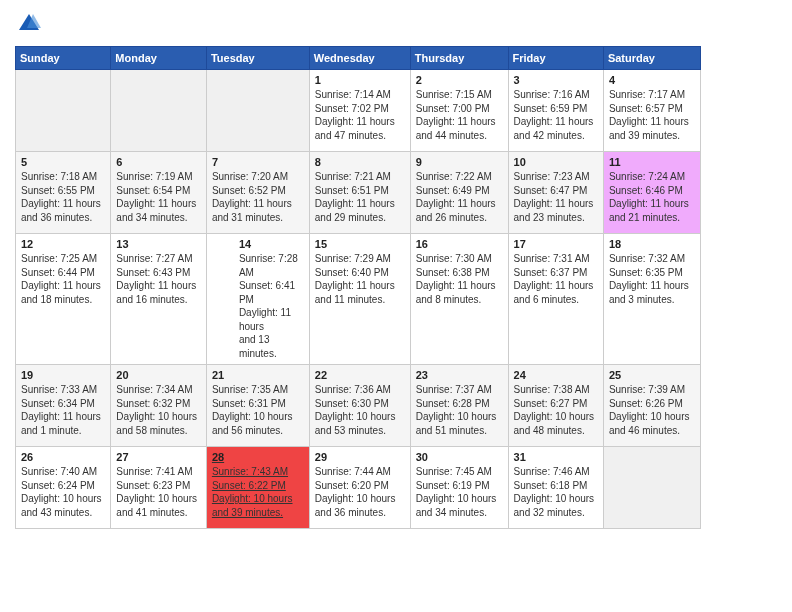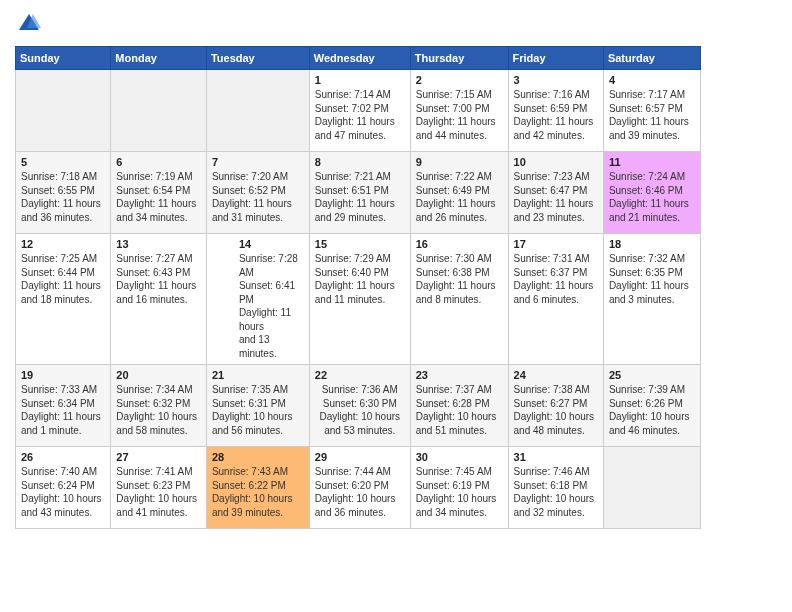--- a/index.html
+++ b/index.html
@@ -289,21 +289,21 @@
           </td>
           <td style="background-color: rgb(245, 245, 245);">
             <span class="day-number">21</span>
             <div class="day-info" style="white-space: pre-line;">Sunrise: 7:35 AM
 Sunset: 6:31 PM
 Daylight: 10 hours
 and 56 minutes.</div>
           </td>
           <td style="background-color: rgb(245, 245, 245); margin-left: 28px;">
             <span class="day-number">22</span>
-            <div class="day-info" style="white-space: pre-line; text-align: center;">Sunrise: 7:36 AM
+            <div class="day-info" style="white-space: pre-line;">Sunrise: 7:36 AM
 Sunset: 6:30 PM
 Daylight: 10 hours
 and 53 minutes.</div>
           </td>
           <td style="background-color: rgb(245, 245, 245);">
             <span class="day-number">23</span>
             <div class="day-info" style="white-space: pre-line;">Sunrise: 7:37 AM
 Sunset: 6:28 PM
 Daylight: 10 hours
 and 51 minutes.</div>
@@ -331,21 +331,21 @@
 Daylight: 10 hours
 and 43 minutes.</div>
           </td>
           <td style="background-color: rgb(255, 255, 255);">
             <span class="day-number">27</span>
             <div class="day-info" style="white-space: pre-line;">Sunrise: 7:41 AM
 Sunset: 6:23 PM
 Daylight: 10 hours
 and 41 minutes.</div>
           </td>
-          <td style="background-color: #fdba74;">
+          <td style="background-color: #ef4444; text-decoration: underline;">
             <span class="day-number">28</span>
             <div class="day-info" style="white-space: pre-line;">Sunrise: 7:43 AM
 Sunset: 6:22 PM
 Daylight: 10 hours
 and 39 minutes.</div>
           </td>
           <td style="background-color: rgb(255, 255, 255);">
             <span class="day-number">29</span>
             <div class="day-info" style="white-space: pre-line;">Sunrise: 7:44 AM
 Sunset: 6:20 PM

